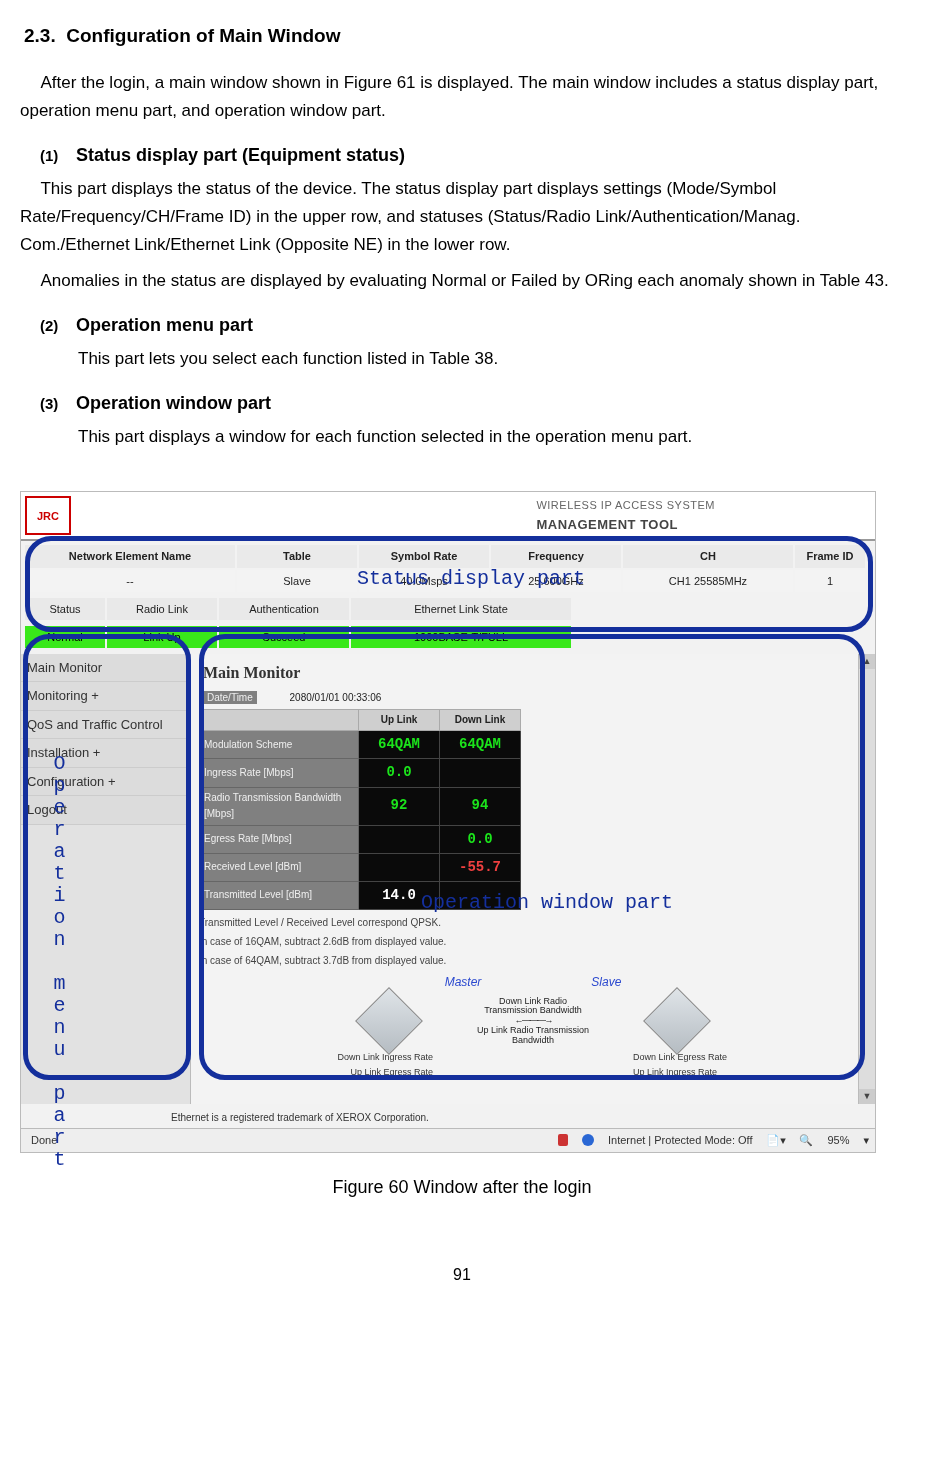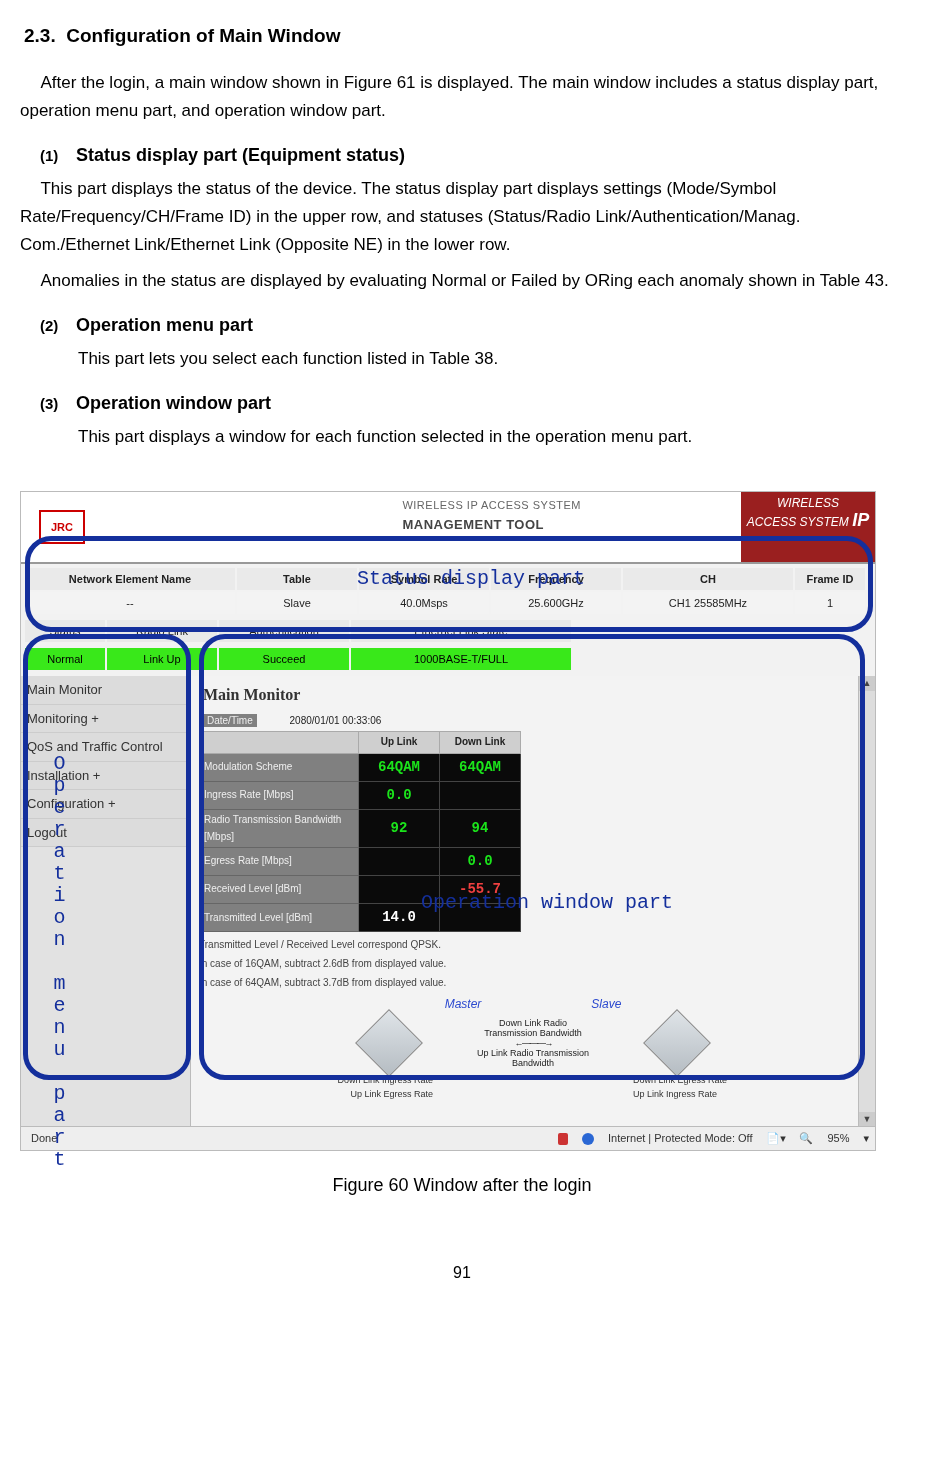--- a/index.html
+++ b/index.html
@@ -56,21 +56,21 @@
     background: #fff;
     border-bottom: 2px solid #999;
   }
   .fig-header .logo {
     padding: 6px 10px;
     color: #c00;
     border: 2px solid #c00;
     font-weight: bold;
     font-family: Arial Black, Arial;
     display: flex; align-items: center;
-    margin: 18px;
+    margin: 4px;
   }
   .fig-header .spacer { flex: 1; }
   .fig-header .mt {
     text-align: left;
     padding: 4px 160px 4px 0;
     font-size: 11px;
   }
   .fig-header .mt .l1 { color:#666; letter-spacing: 0.5px; }
   .fig-header .mt .l2 { color:#444; font-weight: bold; font-size: 13px; letter-spacing: 0.5px; }
   .fig-header .brand {
@@ -206,24 +206,20 @@
 
 <div class="fig-wrap">
 
   <div class="fig-header">
     <div class="logo">JRC</div>
     <div class="spacer"></div>
     <div class="mt">
       <div class="l1">WIRELESS IP ACCESS SYSTEM</div>
       <div class="l2">MANAGEMENT TOOL</div>
     </div>
-    <div class="brand">
-      <div>WIRELESS</div>
-      <div><span>ACCESS SYSTEM</span> <span class="ip">IP</span></div>
-    </div>
   </div>
 
   <div class="status-block">
     <div class="sr hdr">
       <div>Network Element Name</div>
       <div>Table</div>
       <div>Symbol Rate</div>
       <div>Frequency</div>
       <div>CH</div>
       <div>Frame ID</div>
@@ -338,20 +334,21 @@
         <div style="text-align:left;width:100px;">
           <div>Down Link Egress Rate</div>
           <div>Up Link Ingress Rate</div>
         </div>
       </div>
 
       <div class="scroll"></div>
     </div>
   </div>
 
+  <div class="trademark">Ethernet is a registered trademark of XEROX Corporation.</div>
 
   <div class="status-bar">
     <span class="done">Done</span>
     <span class="shield"></span>
     <span class="globe"></span>
     <span>Internet | Protected Mode: Off</span>
     <span>📄▾</span>
     <span>🔍</span>
       <span>95%</span>
       <span>▾</span>

